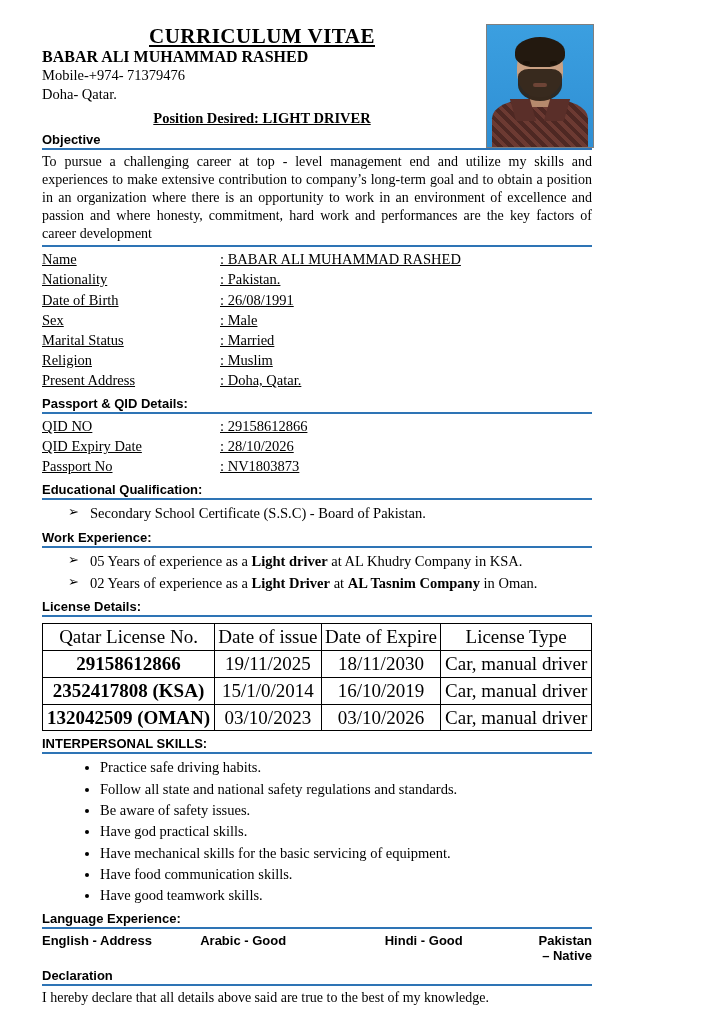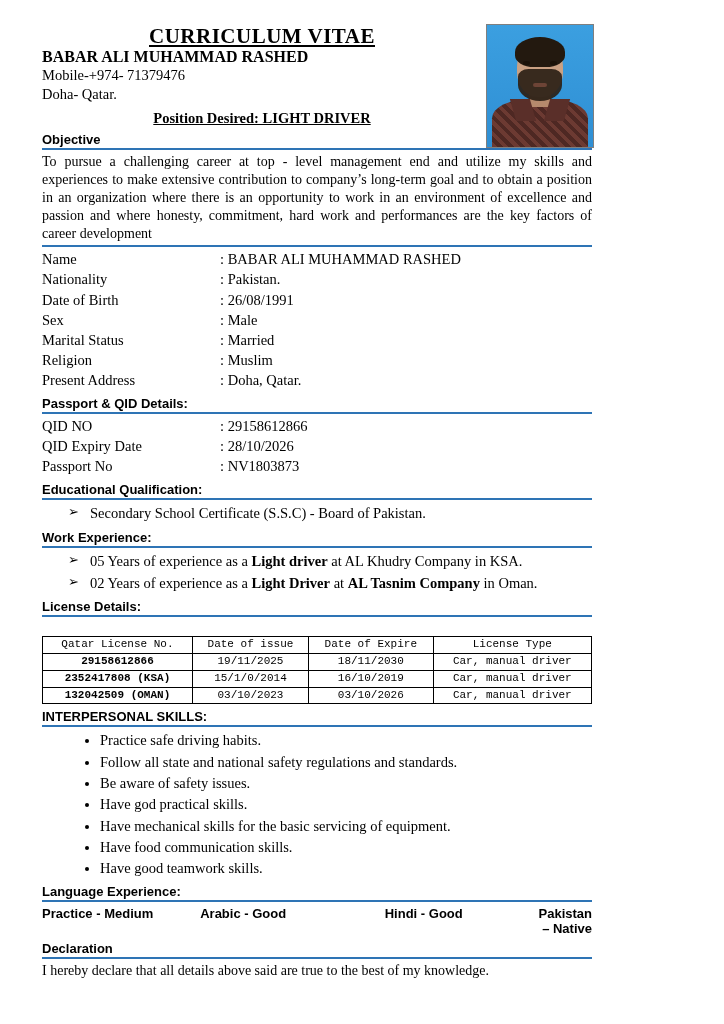--- a/index.html
+++ b/index.html
@@ -164,20 +164,21 @@
   }
   .kv-table {
     border-collapse: collapse;
     width: 100%;
     font-size: 14.5px;
   }
   .kv-table td {
     padding: 0.5px 0;
     line-height: 1.32;
     vertical-align: top;
+    text-decoration: underline;
   }
   .kv-table td.k { width: 178px; }
   .kv-table td.v { }
 
   ul.arrow {
     list-style: none;
     margin: 2px 0 2px 0;
     padding-left: 26px;
     font-size: 14.5px;
   }
@@ -197,24 +198,23 @@
     margin: 3px 0 2px 0;
     padding-left: 58px;
     font-size: 14.5px;
   }
   ul.bullets li {
     line-height: 1.47;
   }
   .lic-table {
     border-collapse: collapse;
     width: 100%;
-    font-size: 11px;
-    margin-top: 19px;
+    font-size: 19px;
+    margin-top: 6px;
     margin-bottom: 2px;
-    font-family: Liberation Mono, monospace;
   }
   .lic-table th, .lic-table td {
     border: 1px solid #000000;
     text-align: center;
     padding: 1px 2px;
     line-height: 1.25;
   }
   .lic-table th { font-weight: normal; }
   .lic-table td.bold { font-weight: bold; }
   .lang-row {
@@ -370,21 +370,21 @@
     <li>Be aware of safety issues.</li>
     <li>Have god practical skills.</li>
     <li>Have mechanical skills for the basic servicing of equipment.</li>
     <li>Have food communication skills.</li>
     <li>Have good teamwork skills.</li>
   </ul>
 
   <div class="sec-head">Language Experience:</div>
   <hr class="rule">
   <div class="lang-row">
-    <span>Practice - Medium</span>
+    <span>English - Address</span>
     <span>Arabic - Good</span>
     <span>Hindi - Good</span>
     <span>Pakistan – Native</span>
   </div>
 
   <div class="sec-head">Declaration</div>
   <hr class="rule">
   <div class="declare-text">I hereby declare that all details above said are true to the best of my knowledge.</div>
 
 </div>

